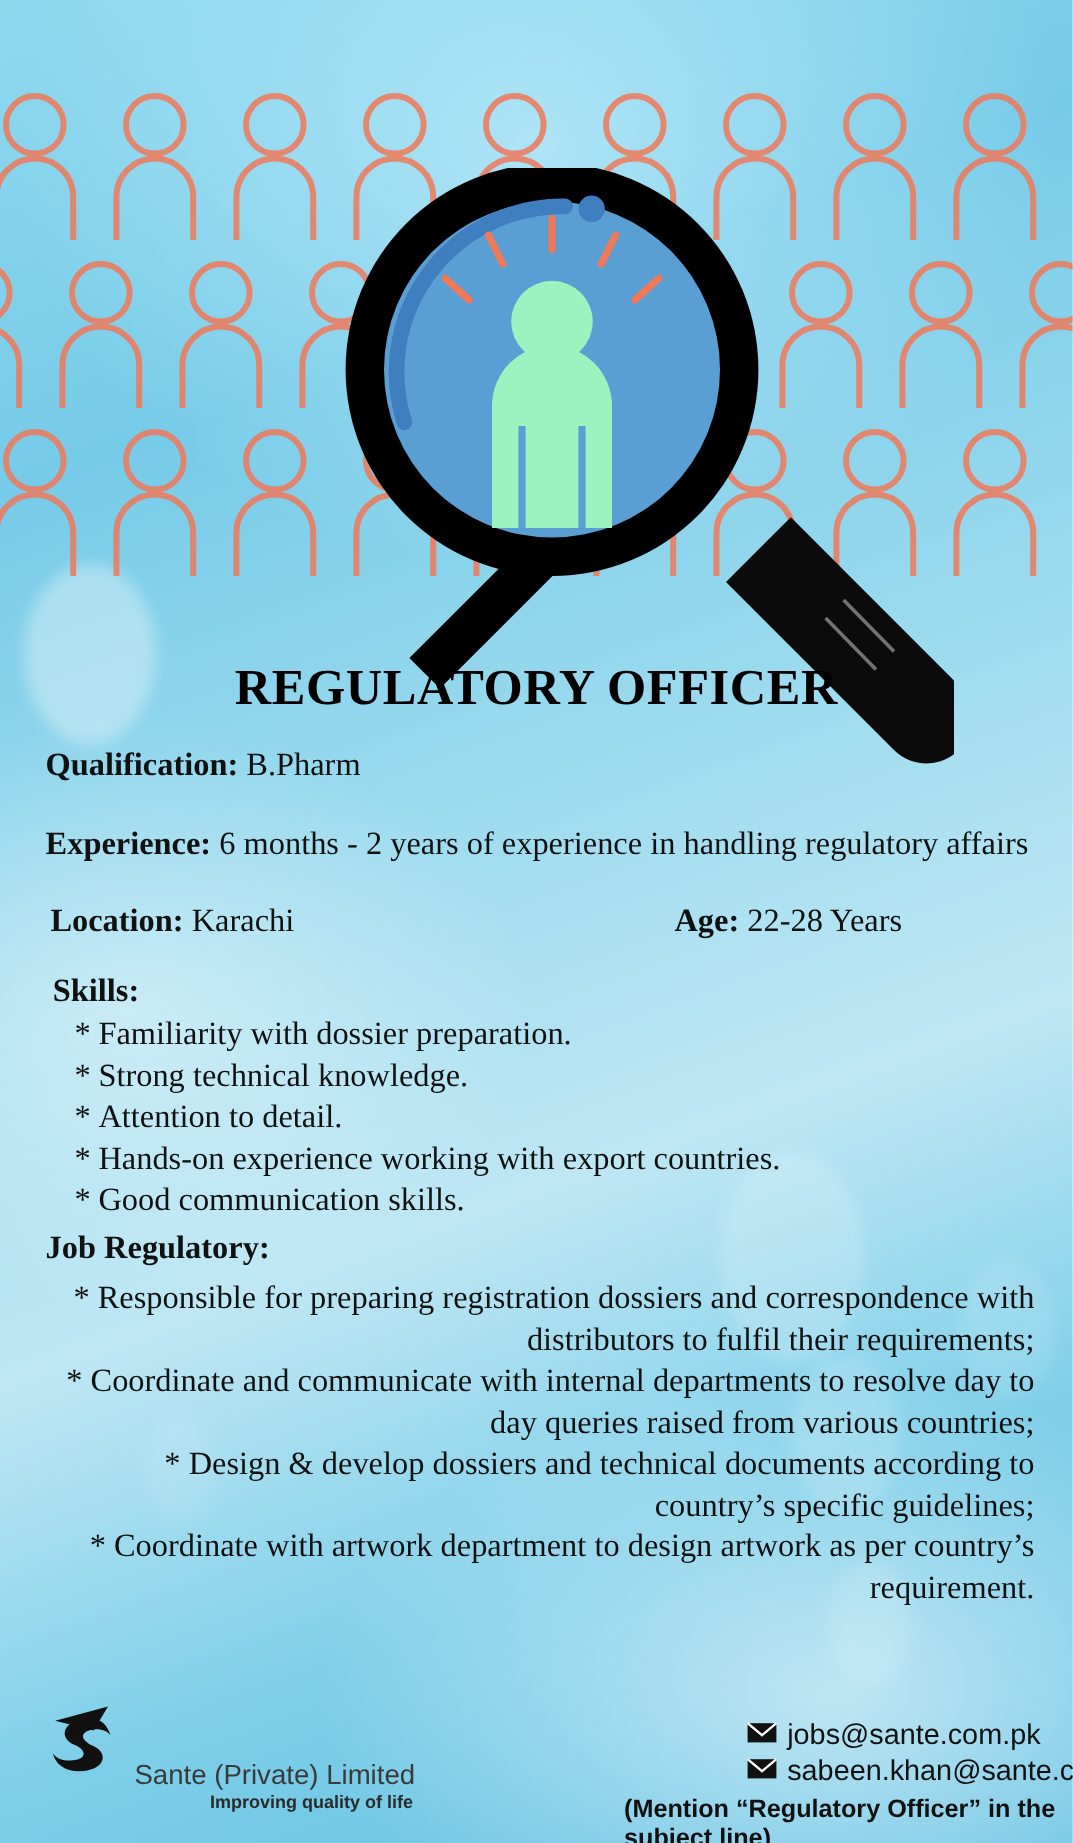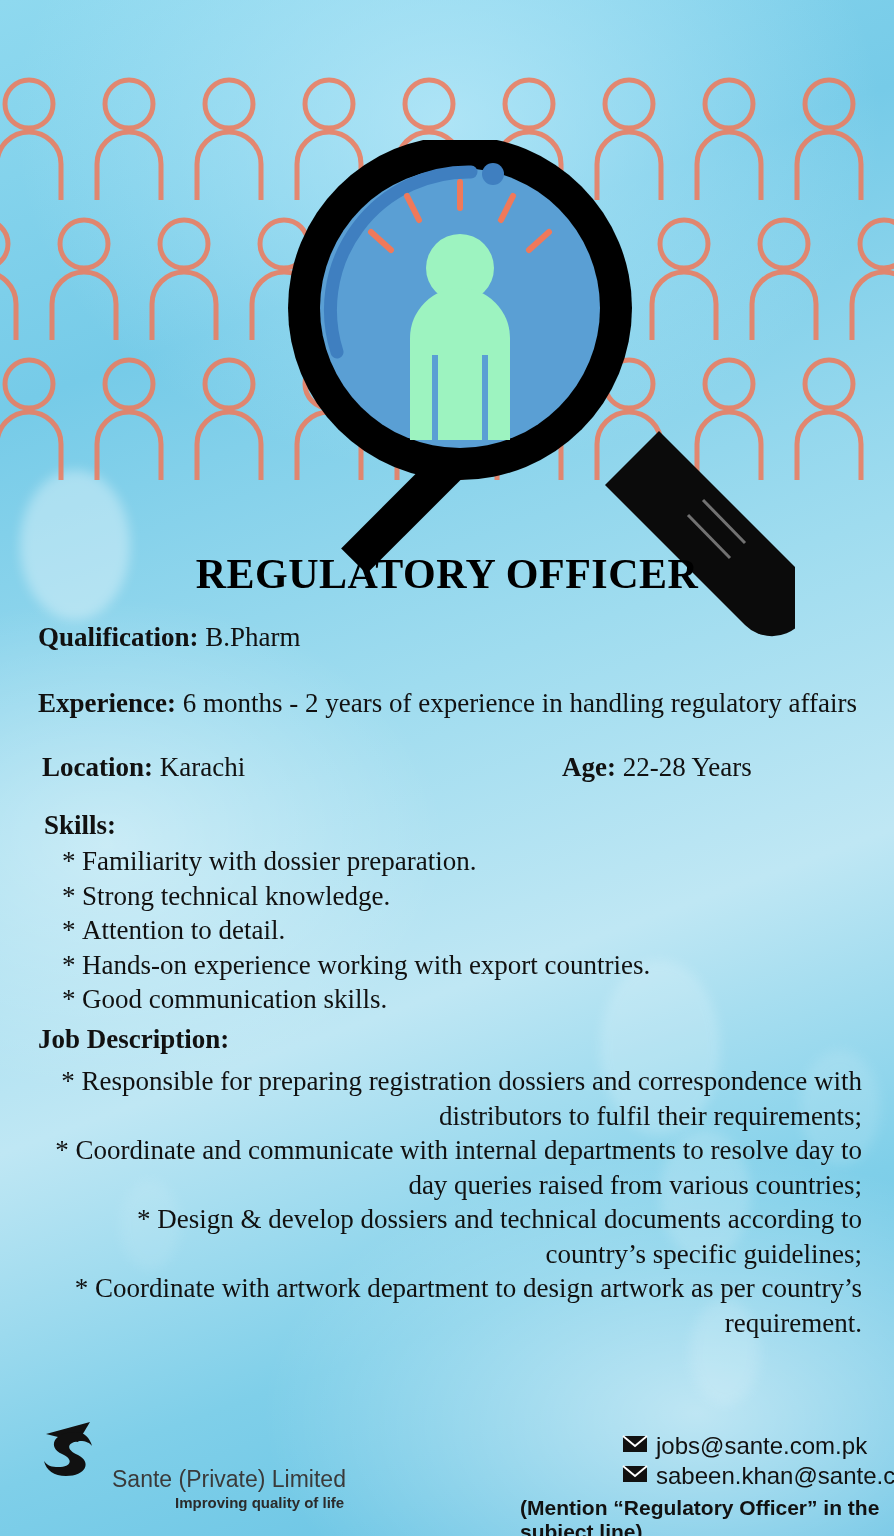--- a/index.html
+++ b/index.html
@@ -253,21 +253,21 @@
 
   <div class="line" id="skills-head">Skills:</div>
   <div class="line" id="skills-list">
       <div><span class="ast">*</span><span>Familiarity with dossier preparation.</span></div>
       <div><span class="ast">*</span><span>Strong technical knowledge.</span></div>
       <div><span class="ast">*</span><span>Attention to detail.</span></div>
       <div><span class="ast">*</span><span>Hands-on experience working with export countries.</span></div>
       <div><span class="ast">*</span><span>Good communication skills.</span></div>
     </div>
 
-  <div class="line" id="jobdesc-head">Job Description:</div>
+  <div class="line" id="jobdesc-head">Job Regulatory:</div>
   <div class="line" id="jobdesc-body">
       <p>* Responsible for preparing registration dossiers and correspondence with distributors to fulfil their requirements;</p>
       <p>* Coordinate and communicate with internal departments to resolve day to day queries raised from various countries;</p>
       <p>*  Design &amp; develop dossiers and technical documents according to country’s specific guidelines;</p>
       <p>*  Coordinate with artwork department to design artwork as per country’s requirement.</p>
     </div>
 
   <svg id="logo" viewBox="0 0 80 80">
     <path d="M18 22 L62 10 L50 30 Z" fill="#111"></path>
     <path d="M48 20 C24 20 20 36 34 42 C46 47 44 56 28 55 C22 55 18 52 16 49 C18 58 26 64 38 64 C58 64 64 50 50 43 C38 38 38 30 52 29 C58 29 62 31 64 34 C62 26 56 20 48 20 Z" fill="#111"></path>

